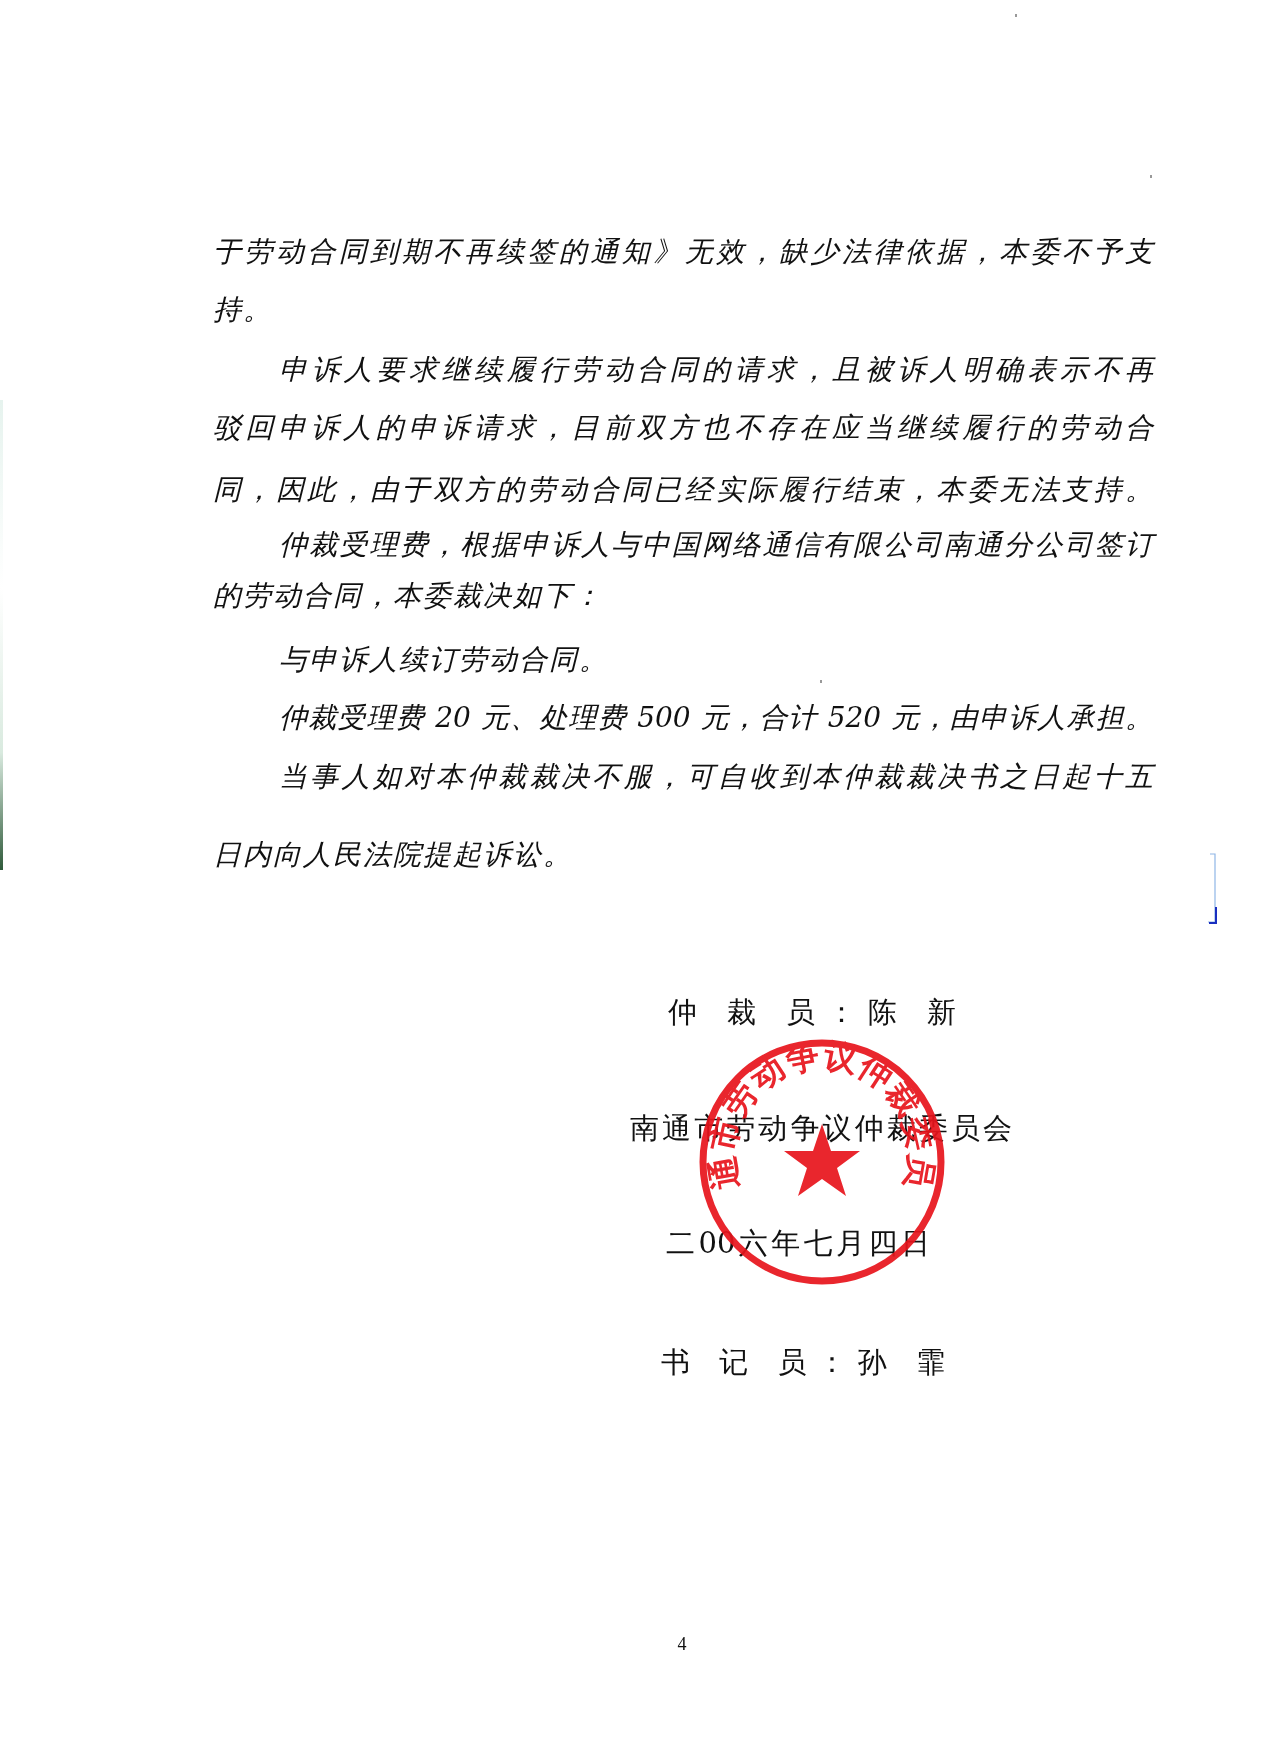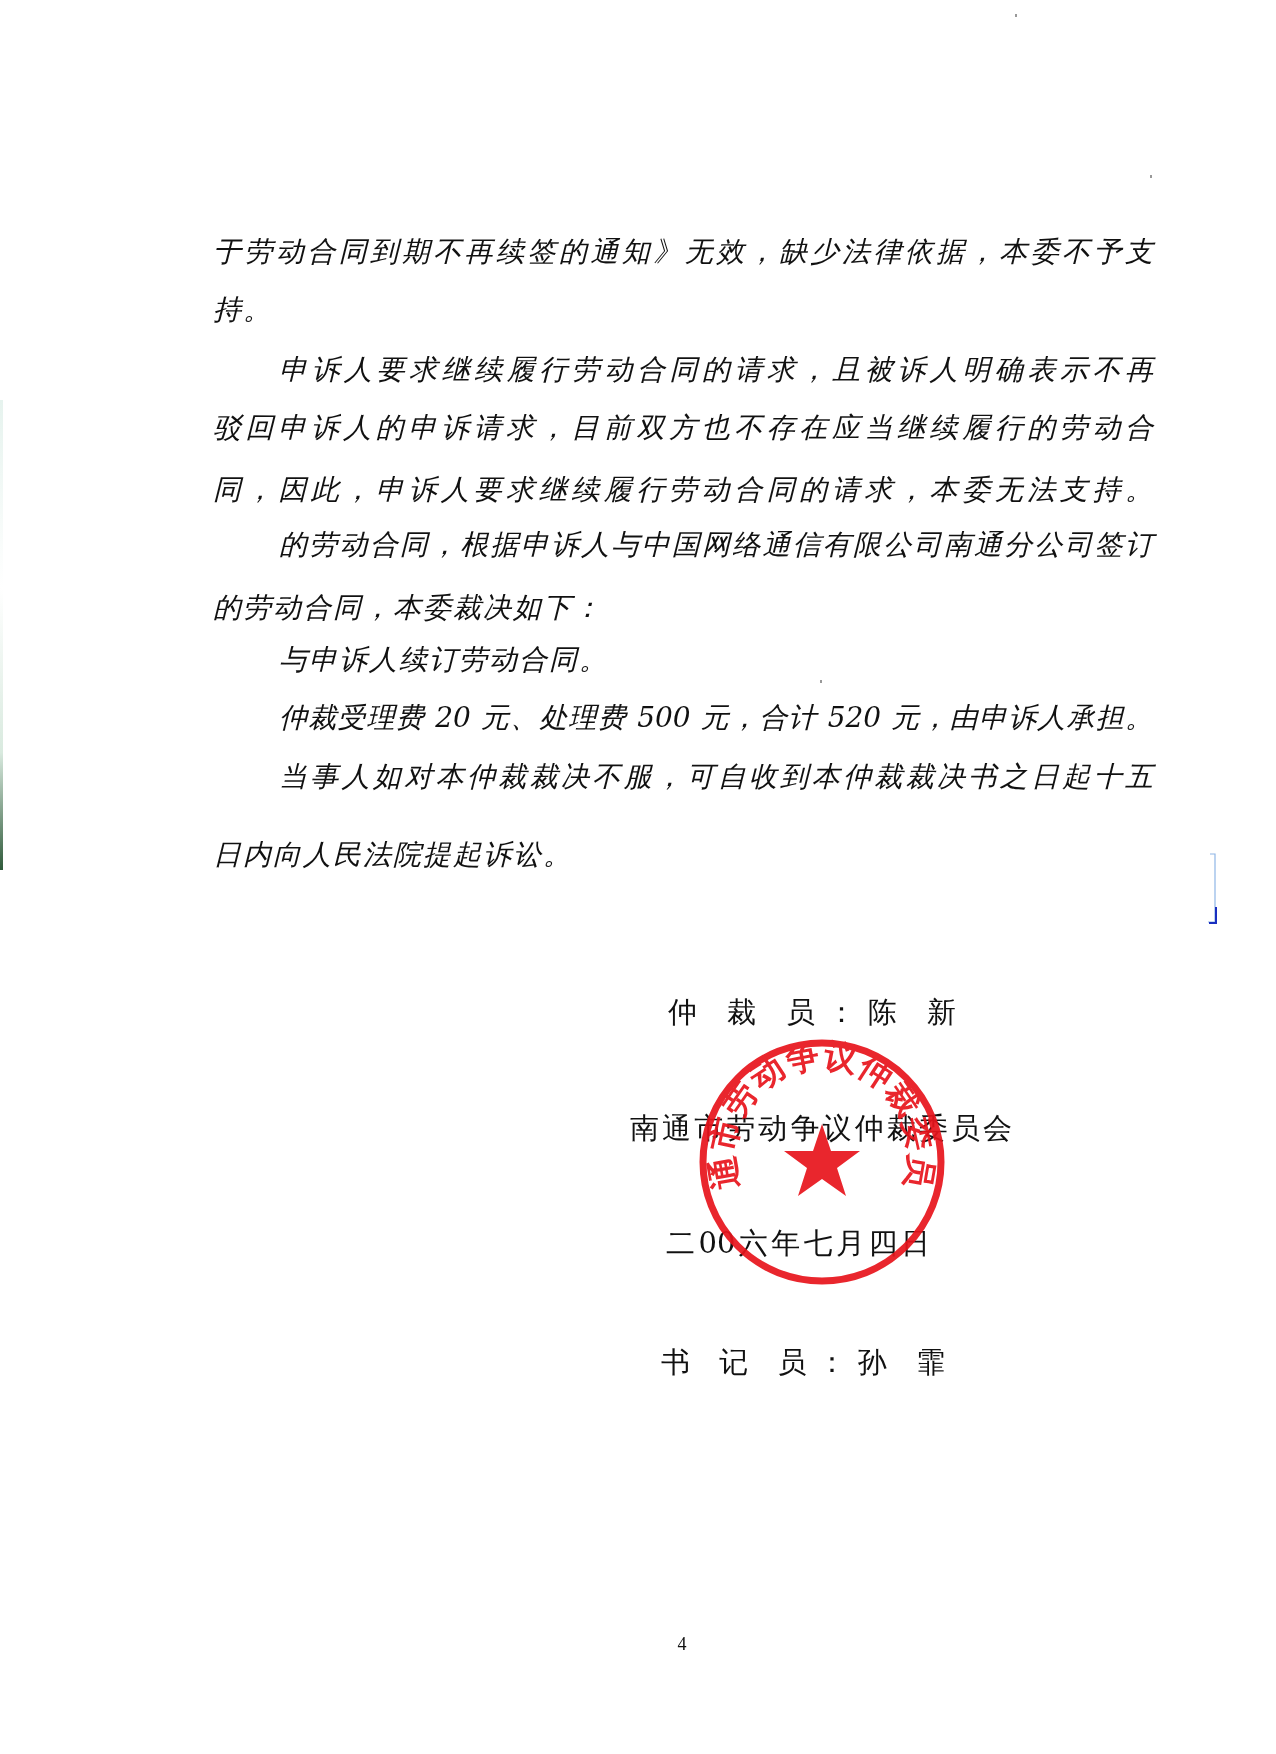--- a/index.html
+++ b/index.html
@@ -49,23 +49,23 @@
 </head>
 <body>
 
 <div class="edge-left"></div>
 
 <div>
   <div class="line justify" style="top:232px">于劳动合同到期不再续签的通知》无效，缺少法律依据，本委不予支</div>
   <div class="line" style="top:290px">持。</div>
   <div class="line indent justify" style="top:350px">申诉人要求继续履行劳动合同的请求，且被诉人明确表示不再</div>
   <div class="line justify" style="top:408px">驳回申诉人的申诉请求，目前双方也不存在应当继续履行的劳动合</div>
-  <div class="line justify" style="top:470px">同，因此，申诉人要求继续履行劳动合同的请求，本委无法支持。</div>
-  <div class="line indent justify" style="top:525px">的劳动合同，根据申诉人与中国网络通信有限公司南通分公司签订</div>
-  <div class="line" style="top:588px">的劳动合同，本委裁决如下：</div>
+  <div class="line justify" style="top:470px">同，因此，由于双方的劳动合同已经实际履行结束，本委无法支持。</div>
+  <div class="line indent justify" style="top:525px">仲裁受理费，根据申诉人与中国网络通信有限公司南通分公司签订</div>
+  <div class="line" style="top:576px">的劳动合同，本委裁决如下：</div>
   <div class="line indent" style="top:640px">与申诉人续订劳动合同。</div>
   <div class="line indent justify" style="top:698px;letter-spacing:0">仲裁受理费 20 元、处理费 500 元，合计 520 元，由申诉人承担。</div>
   <div class="line indent justify" style="top:757px">当事人如对本仲裁裁决不服，可自收到本仲裁裁决书之日起十五</div>
   <div class="line" style="top:835px">日内向人民法院提起诉讼。</div>
 </div>
 
 <div class="sig" style="left:668px; width:288px; top:992px;">
   <span>仲</span>
   <span>裁</span>
   <span>员</span>

